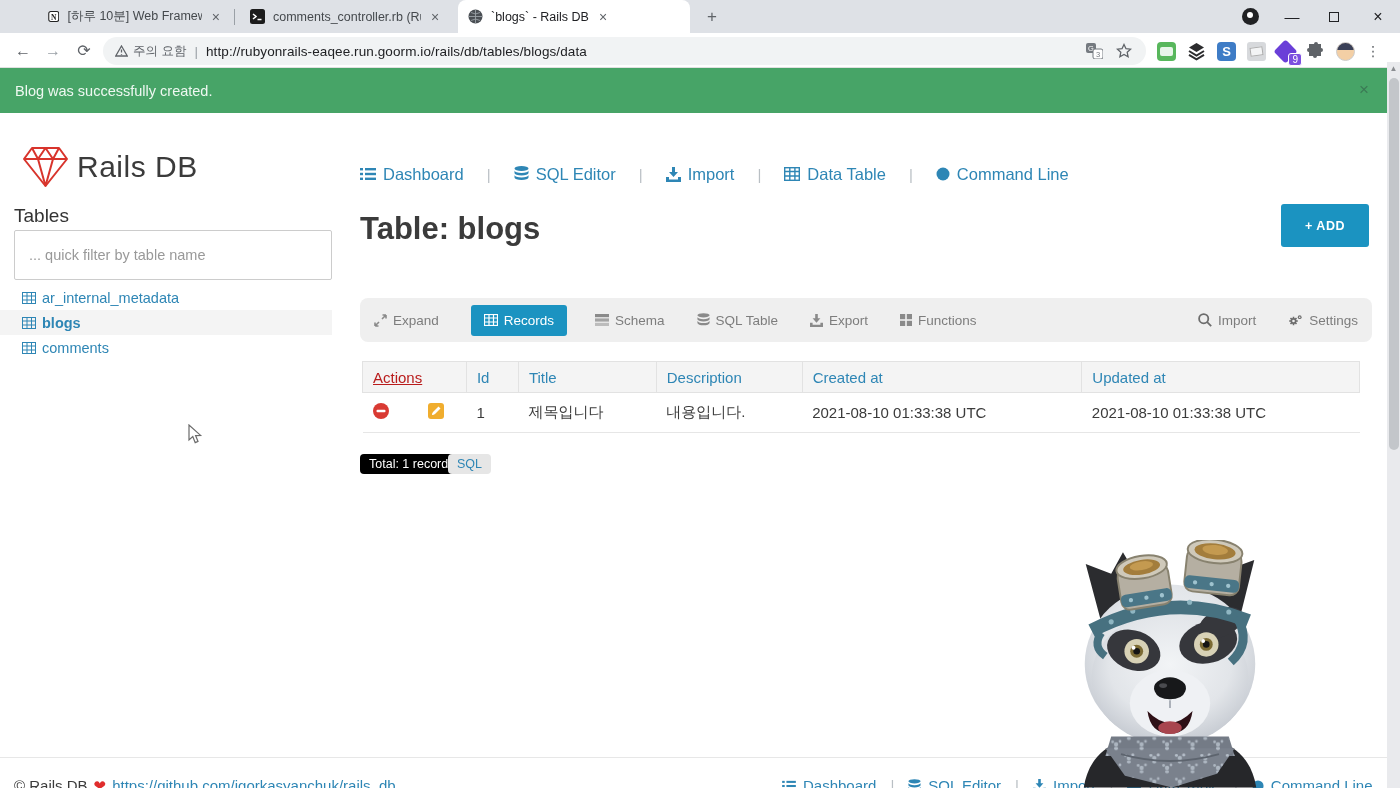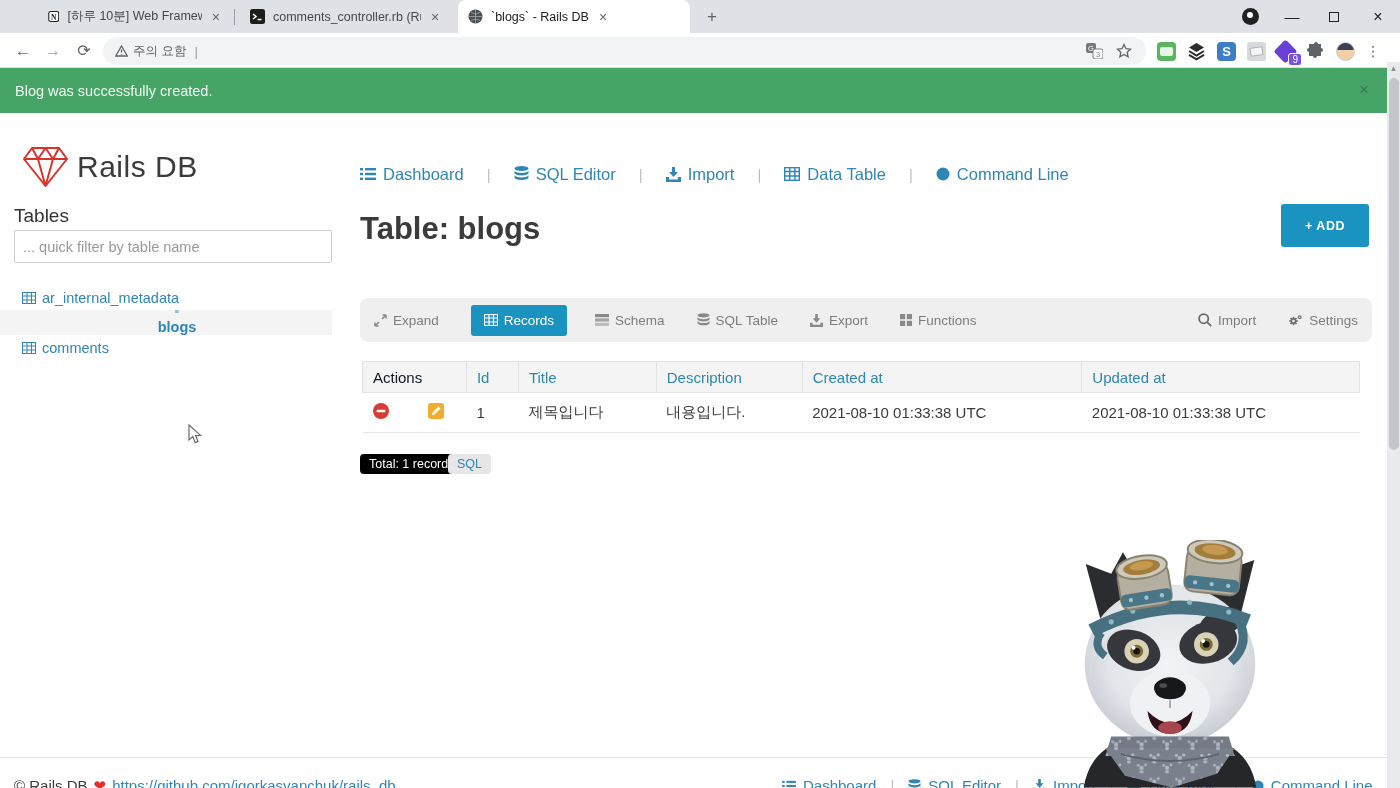--- a/index.html
+++ b/index.html
@@ -57,22 +57,22 @@
 
   
   #banner { position:absolute; left:0; top:68px; width:1387px; height:45px; background:#47a467;
     color:#eef8f1; font-size:14.5px; display:flex; align-items:center; padding:0 15px; }
   #banner .bclose { position:absolute; right:18px; top:12px; color:#3b7a55; font-size:17px; cursor:pointer; }
 
   
   #logo { position:absolute; left:22px; top:146px; display:flex; align-items:center; gap:8px; }
   #logo .lt { font-size:30px; color:#3b3b3b; letter-spacing:.5px; }
   #tables-h { position:absolute; left:14px; top:205px; font-size:19px; color:#333; }
-  #tfilter { position:absolute; left:14px; top:230px; width:318px; height:33px; border:1px solid #ccc;
-    border-radius:2px; font-size:14.5px; padding:0 8px; color:#333; font-family:inherit; }
+  #tfilter { position:absolute; left:14px; top:230px; width:318px; height:50px; border:1px solid #ccc;
+    border-radius:2px; font-size:14.5px; padding:0 14px; color:#333; font-family:inherit; }
   #tfilter::placeholder { color:#999; }
   .tbl-item { position:absolute; left:0; width:332px; height:25px; display:flex; align-items:center;
     gap:6px; padding-left:22px; font-size:14.5px; color:#2e86b5; cursor:pointer; }
   .tbl-item.active { background:#f4f4f4; font-weight:bold; }
 
   
   #mainnav { position:absolute; left:360px; top:160px; width:680px; height:28px; display:flex;
     align-items:center; font-size:16.5px; color:#2e86b5; }
   .mnav { display:flex; align-items:center; gap:7px; cursor:pointer; white-space:nowrap; }
   .mnav-sep { color:#b9bfc4; margin:0 23px; font-size:15px; }
@@ -87,21 +87,21 @@
     border-radius:8px; display:flex; align-items:center; padding:0 14px; font-size:13.5px; color:#7d7d7d; }
   .ttab { display:flex; align-items:center; gap:6px; margin-right:32px; cursor:pointer; white-space:nowrap; }
   .ttab.active { background:#1b93c1; color:#fff; border-radius:3px; padding:8px 13px; margin-right:28px; }
   #tabbar .push { flex:1; }
   .ttab.right { margin-right:0; margin-left:32px; }
 
   
   #dtable { position:absolute; left:362px; top:361px; width:998px; border-collapse:collapse; font-size:15px; }
   #dtable th { background:#f4f4f4; border:1px solid #e2e2e2; text-align:left; font-weight:normal;
     padding:6px 10px; height:31px; color:#2e86b5; }
-  #dtable th.dark { color:#0f172a; }
+  #dtable th.dark { color:#b91c1c;text-decoration:underline; }
   #dtable td { border-bottom:1px solid #e6e6e6; padding:8px 10px; height:40px; color:#3b3b3b; }
   .acticon { display:inline-block; vertical-align:middle; cursor:pointer; }
 
   .badge-green { position:absolute; left:360px; top:454px; background:#000000; color:#fff;
     font-size:12.5px; padding:3px 9px; border-radius:4px; }
   .badge-sql { position:absolute; left:448px; top:454px; background:#e6e6e6; color:#2e86b5;
     font-size:12.5px; padding:3px 9px; border-radius:4px; }
 
   
   #footrule { position:absolute; left:0; top:757px; width:1387px; border-top:1px solid #e7e7e7; }
@@ -169,20 +169,21 @@
   <div class="navbtn" style="left:71px;">⟳</div>
   <div id="omnibox">
     <span class="warn">
       <svg class="ic" width="13" height="12" viewBox="0 0 13 12">
           <path d="M6.5,1 L12.3,11 H.7 Z" fill="none" stroke="#5f6368" stroke-width="1.3"></path>
           <path d="M6.5,4.5 v3 M6.5,9.2 v.9" stroke="#5f6368" stroke-width="1.3"></path>
         </svg>
       <span>주의 요함</span>
     </span>
     <span class="sep">|</span>
+    <span class="url">http://rubyonrails-eaqee.run.goorm.io/rails/db/tables/blogs/data</span>
     <span class="spacer"></span>
     <span class="omniicon">
       <svg class="ic" width="17" height="16" viewBox="0 0 17 16">
           <rect x="0" y="0" width="10" height="10" rx="2" fill="#757a80"></rect>
           <text x="5" y="8" font-size="7.5" fill="#fff" text-anchor="middle">G</text>
           <rect x="7" y="6" width="10" height="10" rx="2" fill="#fff" stroke="#757a80"></rect>
           <text x="12" y="14" font-size="7.5" fill="#757a80" text-anchor="middle">3</text>
         </svg>
     </span>
     <span class="omniicon">
@@ -229,21 +230,21 @@
 <div id="tables-h">Tables</div>
 <input id="tfilter" placeholder="... quick filter by table name" style="">
 
 <div class="tbl-item" style="top:285px;">
   <svg class="ic" width="14" height="12" viewBox="0 0 14 12">
       <rect x=".5" y=".5" width="13" height="11" fill="none" stroke="#2e86b5"></rect>
       <path d="M.5,4 h13 M.5,8 h13 M5,0.5 v11 M9.5,.5 v11" stroke="#2e86b5"></path>
     </svg>
   <span>ar_internal_metadata</span>
 </div>
-<div class="tbl-item active" style="top:310px;flex-direction:column;">
+<div class="tbl-item active" style="top:310px;">
   <svg class="ic" width="14" height="12" viewBox="0 0 14 12">
       <rect x=".5" y=".5" width="13" height="11" fill="none" stroke="#2e86b5"></rect>
       <path d="M.5,4 h13 M.5,8 h13 M5,0.5 v11 M9.5,.5 v11" stroke="#2e86b5"></path>
     </svg>
   <span>blogs</span>
 </div>
 <div class="tbl-item" style="top:335px;">
   <svg class="ic" width="14" height="12" viewBox="0 0 14 12">
       <rect x=".5" y=".5" width="13" height="11" fill="none" stroke="#2e86b5"></rect>
       <path d="M.5,4 h13 M.5,8 h13 M5,0.5 v11 M9.5,.5 v11" stroke="#2e86b5"></path>

